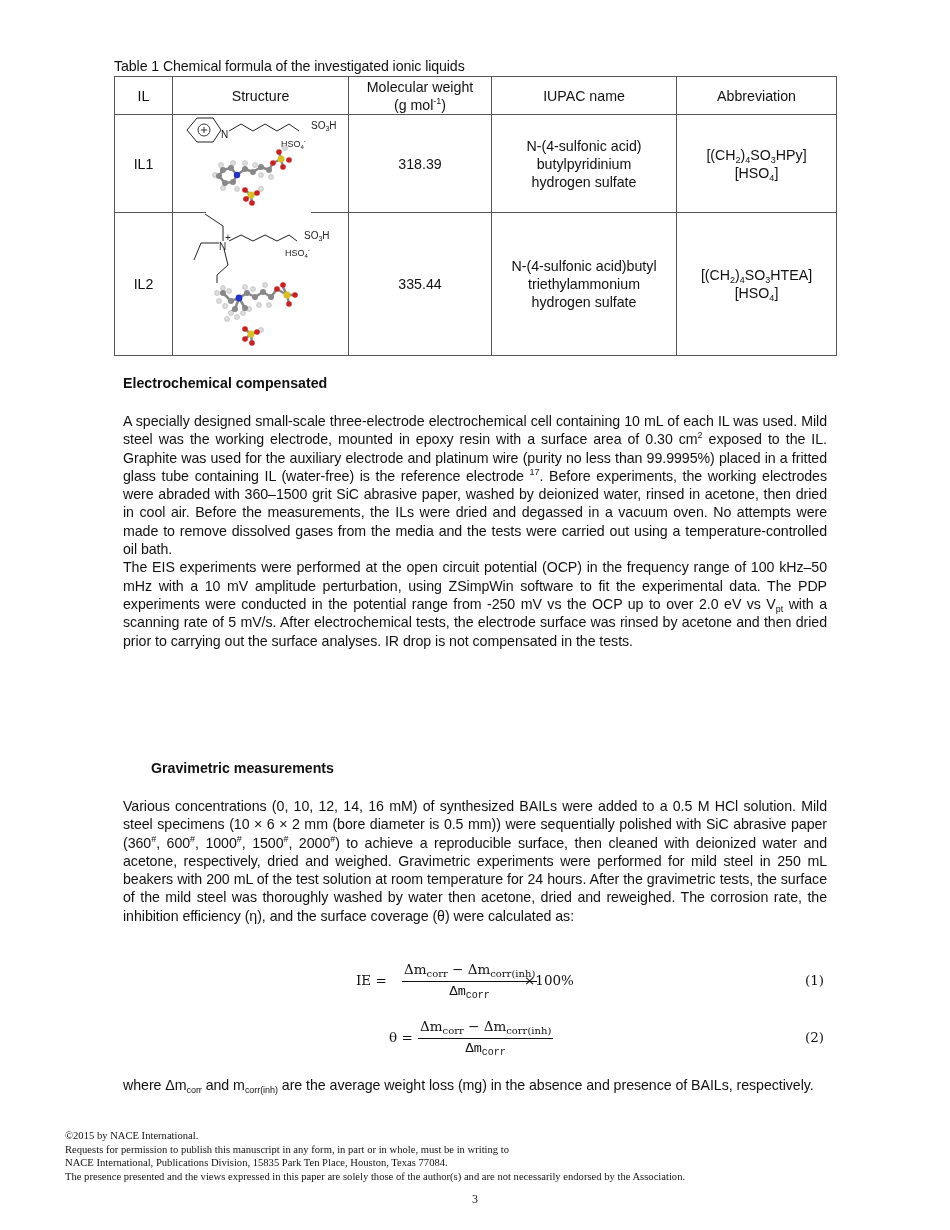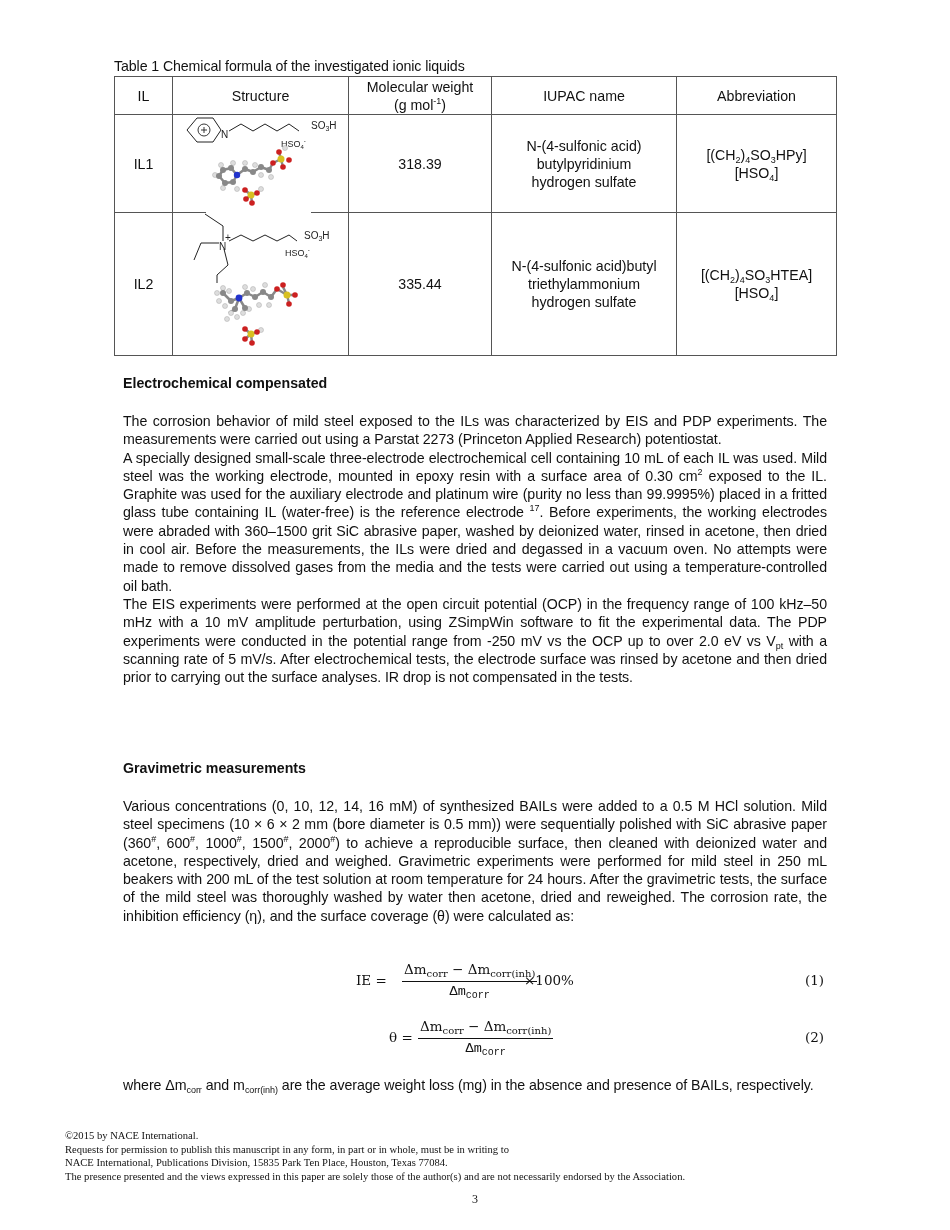--- a/index.html
+++ b/index.html
@@ -220,26 +220,25 @@
       <div><span>[(CH</span><sub>2</sub><span>)</span><sub>4</sub><span>SO</span><sub>3</sub><span>HTEA]</span></div>
       <div><span>[HSO</span><sub>4</sub><span>]</span></div>
     </td>
   </tr>
 </tbody>
   </table>
 
 <div class="sec-title" style="top:375px;">Electrochemical compensated</div>
 
 <div class="para" style="top:412px;">
-  <p>The corrosion behavior of mild steel exposed to the ILs was characterized by EIS and PDP experiments. The measurements were carried out using a Parstat 2273 (Princeton Applied Research) potentiostat.</p>
   <p><span>A specially designed small-scale three-electrode electrochemical cell containing 10 mL of each IL was used. Mild steel was the working electrode, mounted in epoxy resin with a surface area of 0.30 cm</span><sup>2</sup><span> exposed to the IL. Graphite was used for the auxiliary electrode and platinum wire (purity no less than 99.9995%) placed in a fritted glass tube containing IL (water-free) is the reference electrode </span><sup>17</sup><span>. Before experiments, the working electrodes were abraded with 360–1500 grit SiC abrasive paper, washed by deionized water, rinsed in acetone, then dried in cool air. Before the measurements, the ILs were dried and degassed in a vacuum oven. No attempts were made to remove dissolved gases from the media and the tests were carried out using a temperature-controlled oil bath.</span></p>
   <p><span>The EIS experiments were performed at the open circuit potential (OCP) in the frequency range of 100 kHz–50 mHz with a 10 mV amplitude perturbation, using ZSimpWin software to fit the experimental data. The PDP experiments were conducted in the potential range from -250 mV vs the OCP up to over 2.0 eV vs V</span><sub>pt</sub><span> with a scanning rate of 5 mV/s. After electrochemical tests, the electrode surface was rinsed by acetone and then dried prior to carrying out the surface analyses. IR drop is not compensated in the tests.</span></p>
 </div>
 
-<div class="sec-title" style="top:760px;">Gravimetric measurements</div>
+<div class="sec-title" style="top:760px;margin-left:28px;">Gravimetric measurements</div>
 
 <div class="para" style="top:797px;">
   <p><span>Various concentrations (0, 10, 12, 14, 16 mM) of synthesized BAILs were added to a 0.5 M HCl solution. Mild steel specimens (10 × 6 × 2 mm (bore diameter is 0.5 mm)) were sequentially polished with SiC abrasive paper (360</span><sup>#</sup><span>, 600</span><sup>#</sup><span>, 1000</span><sup>#</sup><span>, 1500</span><sup>#</sup><span>, 2000</span><sup>#</sup><span>) to achieve a reproducible surface, then cleaned with deionized  water and acetone, respectively, dried and weighed. Gravimetric experiments were performed for mild steel in 250 mL beakers with 200 mL of the test solution at room temperature for 24 hours. After the gravimetric tests, the surface of the mild steel was thoroughly washed by water then acetone, dried and reweighed. The corrosion rate, the inhibition efficiency (η), and the surface coverage (θ) were calculated as:</span></p>
 </div>
 
 <div>
   <div class="eq" style="top:972px; left:356px;">IE =</div>
   <div class="eq frac" style="top:961px; left:402px;">
     <div class="num"><span>Δm</span><span class="eqsub">corr</span><span> − </span><span>Δm</span><span class="eqsub">corr(inh)</span></div>
     <div class="den"><span>Δm</span><span class="eqsub">corr</span></div>

